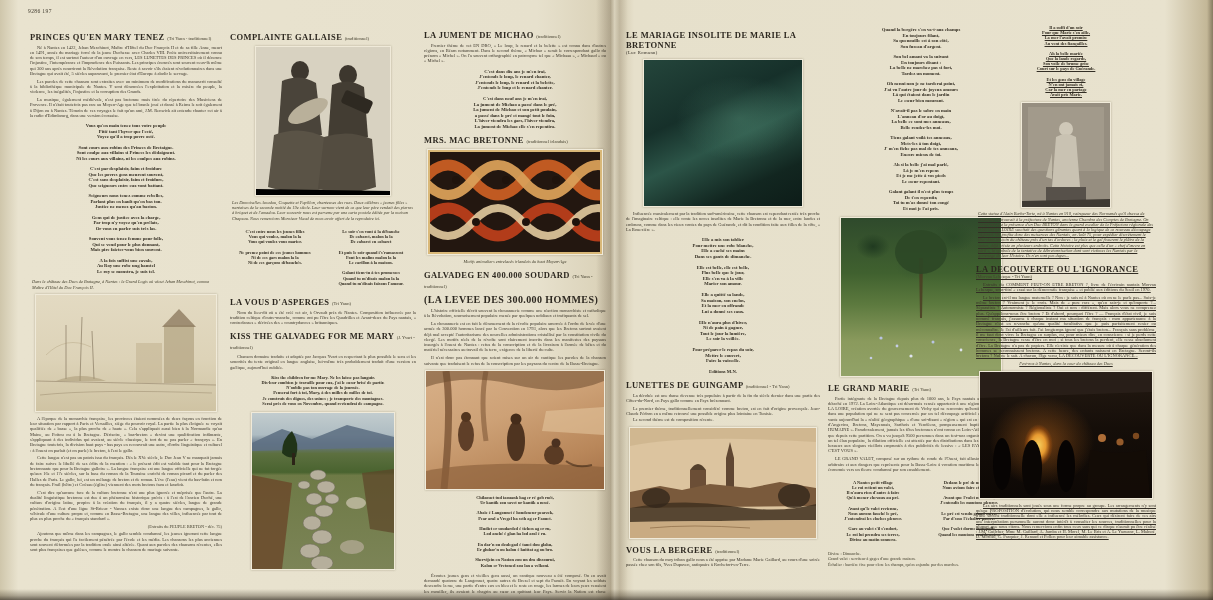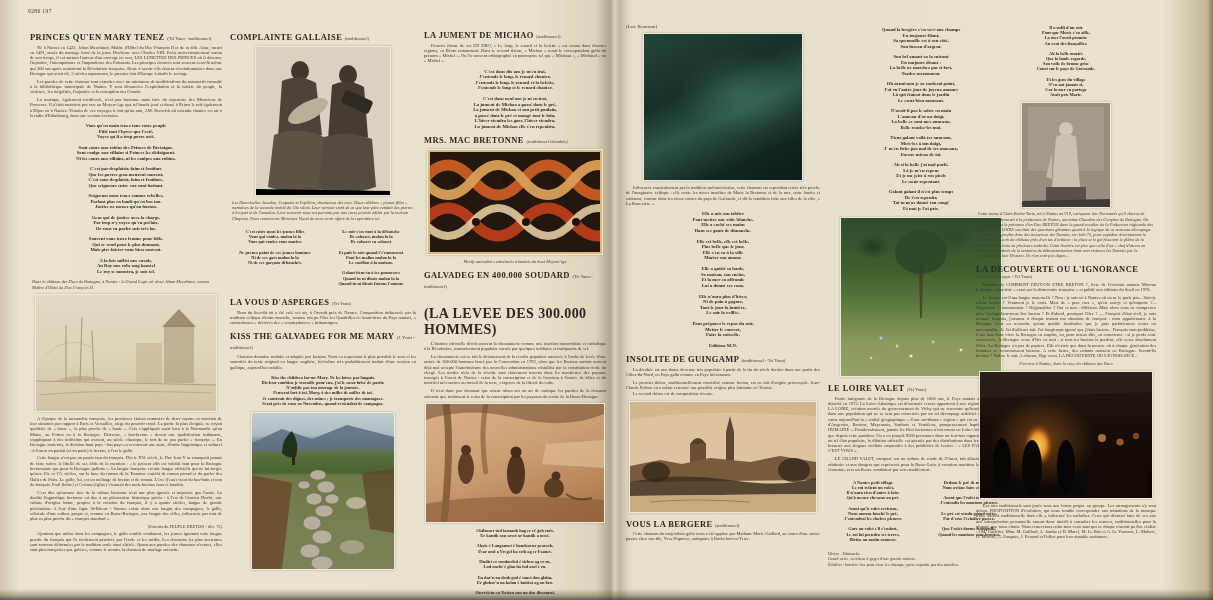--- a/index.html
+++ b/index.html
@@ -18,25 +18,25 @@
   .sleeve::after { content:""; position:absolute; left:0; right:0; bottom:0; height:11px;
     background:linear-gradient(180deg,rgba(0,0,0,0) 0%,rgba(60,50,35,.35) 60%,rgba(36,29,20,.65) 100%); }
   .catalog { position:absolute; left:28px; top:8px; font-size:5.5px; letter-spacing:.4px; color:#433d31; }
 
   .col { position:absolute; overflow:hidden; }
   .c1 { left:30px;  top:26px; width:192px; height:566px; }
   .c2 { left:230px; top:26px; width:186px; height:566px; }
   .c3 { left:424px; top:24px; width:182px; height:570px; }
   .c4 { left:626px; top:24px; width:194px; height:570px; }
   .c5 { left:828px; top:22px; width:186px; height:572px; }
-  .c6 { left:976px;top:20px; width:180px; height:574px; }
+  .c6 { left:976px;top:20px; width:180px; height:574px;text-decoration:underline; }
 
   .h  { font-size:8.5px; font-weight:bold; letter-spacing:.4px; color:#2d2820; margin:6px 0 2px; }
   .h .cr { font-size:4.6px; font-weight:normal; letter-spacing:0; color:#45402f; }
-  .h2line { font-size:14px; font-weight:bold; letter-spacing:.4px; color:#2d2820; margin:16px 0 2px; }
+  .h2line { font-size:10px; font-weight:bold; letter-spacing:.4px; color:#2d2820; margin:4px 0 2px; }
   .p   { font-size:4.5px; line-height:5.3px; text-align:justify; text-indent:7px; margin:2.5px 0; color:#3b352a; }
   .lyr { font-size:4.7px; line-height:5.5px; font-weight:bold; text-align:center; white-space:pre-line; margin:5px 0; color:#332d22; }
   .lyrsm { font-size:4.4px; line-height:5.2px; }
   .cap { font-size:4.4px; line-height:5.2px; font-style:italic; margin:3px 2px; color:#44402f; }
   .credit-r { font-size:4.4px; text-align:right; margin:2px 0; color:#44402f; }
   .two { display:flex; gap:6px; }
   .two > div { flex:1; }
   .gloss { font-size:4.2px; line-height:5.2px; white-space:pre-line; margin-top:4px; color:#44402f; }
   .photo { border:1px solid #f0ead9; box-shadow:0 0 2px rgba(80,65,40,.35); position:relative; overflow:hidden; }
 
@@ -262,20 +262,21 @@
 
 En dar'n ou deulegad é tanei dou glahu,
 Er gluhar'n ou halon é kuittat ag ou bro.
 
 Shervijein en Nasion zou un dra dissourui,
 Kalon er Vretoned zou lan a velkoni.</div>
     <div class="p">Écoutez jeunes gens et vieilles gens aussi, un cantique nouveau a été composé. On en avait demandé quatorze de Langonnet, quatre autres de Brezel et sept du Faouët. En voyant les soldats descendre la rue, une partie d'entre eux en bleu et le reste en rouge, les larmes de leurs yeux venaient les mouiller, ils avaient le chagrin au cœur en quittant leur Pays. Servir la Nation est chose désagréable, le cœur des Bretons est plein de chagrin.</div>
   </div>
 
   <div class="col c4">
+    <div class="h" style="margin-bottom:0">LE MARIAGE INSOLITE DE MARIE LA BRETONNE</div>
     <div class="h .cr" style="font-size:4.6px;font-weight:normal;margin:0 0 2px">(Luc Romann)</div>
     <div class="photo ph-marie"></div>
     <div class="p">Influencée musicalement par la tradition sud-américaine, cette chanson est cependant restée très proche de l'imaginaire celtique : elle conte les noces insolites de Marie la Bretonne et de la mer, entre landes et embruns, comme dans les vieux contes du pays de Guérande, et dit la condition faite aux filles de la côte, « La Bouexière ».</div>
     <div class="lyr">Elle a mis son tablier
 Pour mettre une robe blanche,
 Elle a caché ses mains
 Dans ses gants de dimanche.
 
 Elle est belle, elle est belle,
 Plus belle que le jour,
@@ -289,21 +290,21 @@
 
 Elle n'aura plus d'hiver,
 Ni de pain à gagner,
 Tout le jour la lumière,
 Le soir la veillée.
 
 Pour préparer le repas du soir,
 Mettre le couvert,
 Faire la vaisselle.</div>
     <div class="lyr" style="margin-top:2px">Editions M.N.</div>
-    <div class="h"><span>INSOLITE DE GUINGAMP</span> <span class="cr">(traditionnel - Tri Yann)</span></div>
+    <div class="h"><span>LUNETTES DE GUINGAMP</span> <span class="cr">(traditionnel - Tri Yann)</span></div>
     <div class="p">La dérobée est une danse devenue très populaire à partir de la fin du siècle dernier dans une partie des Côtes-du-Nord, en Pays gallo comme en Pays brézonnant.</div>
     <div class="p" style="margin:1px 0">Le premier thème, traditionnellement considéré comme breton, est en fait d'origine provençale. Jean-Claude Pédron en a même retrouvé une possible origine plus lointaine en Tunisie.</div>
     <div class="p" style="margin:1px 0">Le second thème est de composition récente.</div>
     <div class="photo ph-guingamp">
       <svg class="art" viewBox="0 0 186 110" preserveAspectRatio="none">
         <rect x="0" y="0" width="186" height="110" fill="#dcc49f"></rect>
         <path d="M0 18 Q60 6 186 14 L186 0 L0 0 Z" fill="#cbb28a" opacity=".7"></path>
         <path d="M96 60 L96 30 L100 14 L104 30 L104 60 Z" fill="#5f4632"></path>
         <rect x="60" y="42" width="16" height="22" fill="#6b4e36"></rect>
         <path d="M60 42 Q68 30 76 42 Z" fill="#54402c"></path>
@@ -353,21 +354,21 @@
         <circle cx="40" cy="120" r="1.6" fill="#b9c4e2"></circle>
           <circle cx="56" cy="128" r="1.4" fill="#c5cde6"></circle>
         <circle cx="92" cy="124" r="1.5" fill="#b9c4e2"></circle>
           <circle cx="120" cy="132" r="1.4" fill="#dfe3ee"></circle>
         <circle cx="70" cy="138" r="1.6" fill="#dfe3ee"></circle>
           <circle cx="30" cy="140" r="1.3" fill="#c5cde6"></circle>
         <path d="M78 40 L82 40 L81 100 L79 100 Z" fill="#4a3a22" opacity=".8"></path>
         <ellipse cx="80" cy="34" rx="26" ry="22" fill="#2c4726" opacity=".9"></ellipse>
       </svg>
     </div>
-    <div class="h"><span>LE LOIRE VALET</span> <span class="cr">(Tri Yann)</span></div>
+    <div class="h"><span>LE GRAND MARIE</span> <span class="cr">(Tri Yann)</span></div>
     <div class="p">Partie intégrante de la Bretagne depuis plus de 1000 ans, le Pays nantais a été arbitrairement détaché en 1972. La Loire-Atlantique est désormais censée appartenir à une région dite des PAYS DE LA LOIRE, création avortée du gouvernement de Vichy qui ne rencontre qu'hostilité ou indifférence dans une population qui ne se sent pas concernée par un tel découpage artificiel et imposé. On nous vante aujourd'hui la « réalité géographique » d'une soi-disant « région » qui est en fait un conglomérat d'Angevins, Bretons, Mayennais, Sarthois et Vendéens, pompeusement baptisé « communauté HUMAINE ». Paradoxalement, jamais les fêtes bretonnes n'ont connu en Loire-Atlantique un tel essor que depuis cette partition. On a vu jusqu'à 9500 personnes dans un fest-noz organisé à Nantes. Devant un tel élan populaire, la dilution officielle est attestée par des distributions dans les écoles de dépliants luxueux aux slogans vieillots empruntés à des publicités de lessive : « LES PAYS DE LA LOIRE, C'EST VOUS ».</div>
     <div class="p">LE GRAND VALET, composé sur un rythme de ronde de l'Ouest, fait allusion à ce changement arbitraire et aux dangers que représente pour la Basse-Loire à vocation maritime le fait de tourner son économie vers un fleuve condamné par son ensablement.</div>
     <div class="two">
       <div class="lyr lyrsm">A Nantes petit village
 Le roi retient un valet,
 Il n'aura rien d'autre à faire
 Qu'à mener chevaux au pré.
 
 Avant qu'le valet revienne,
 Nous aurons fauché le pré,

